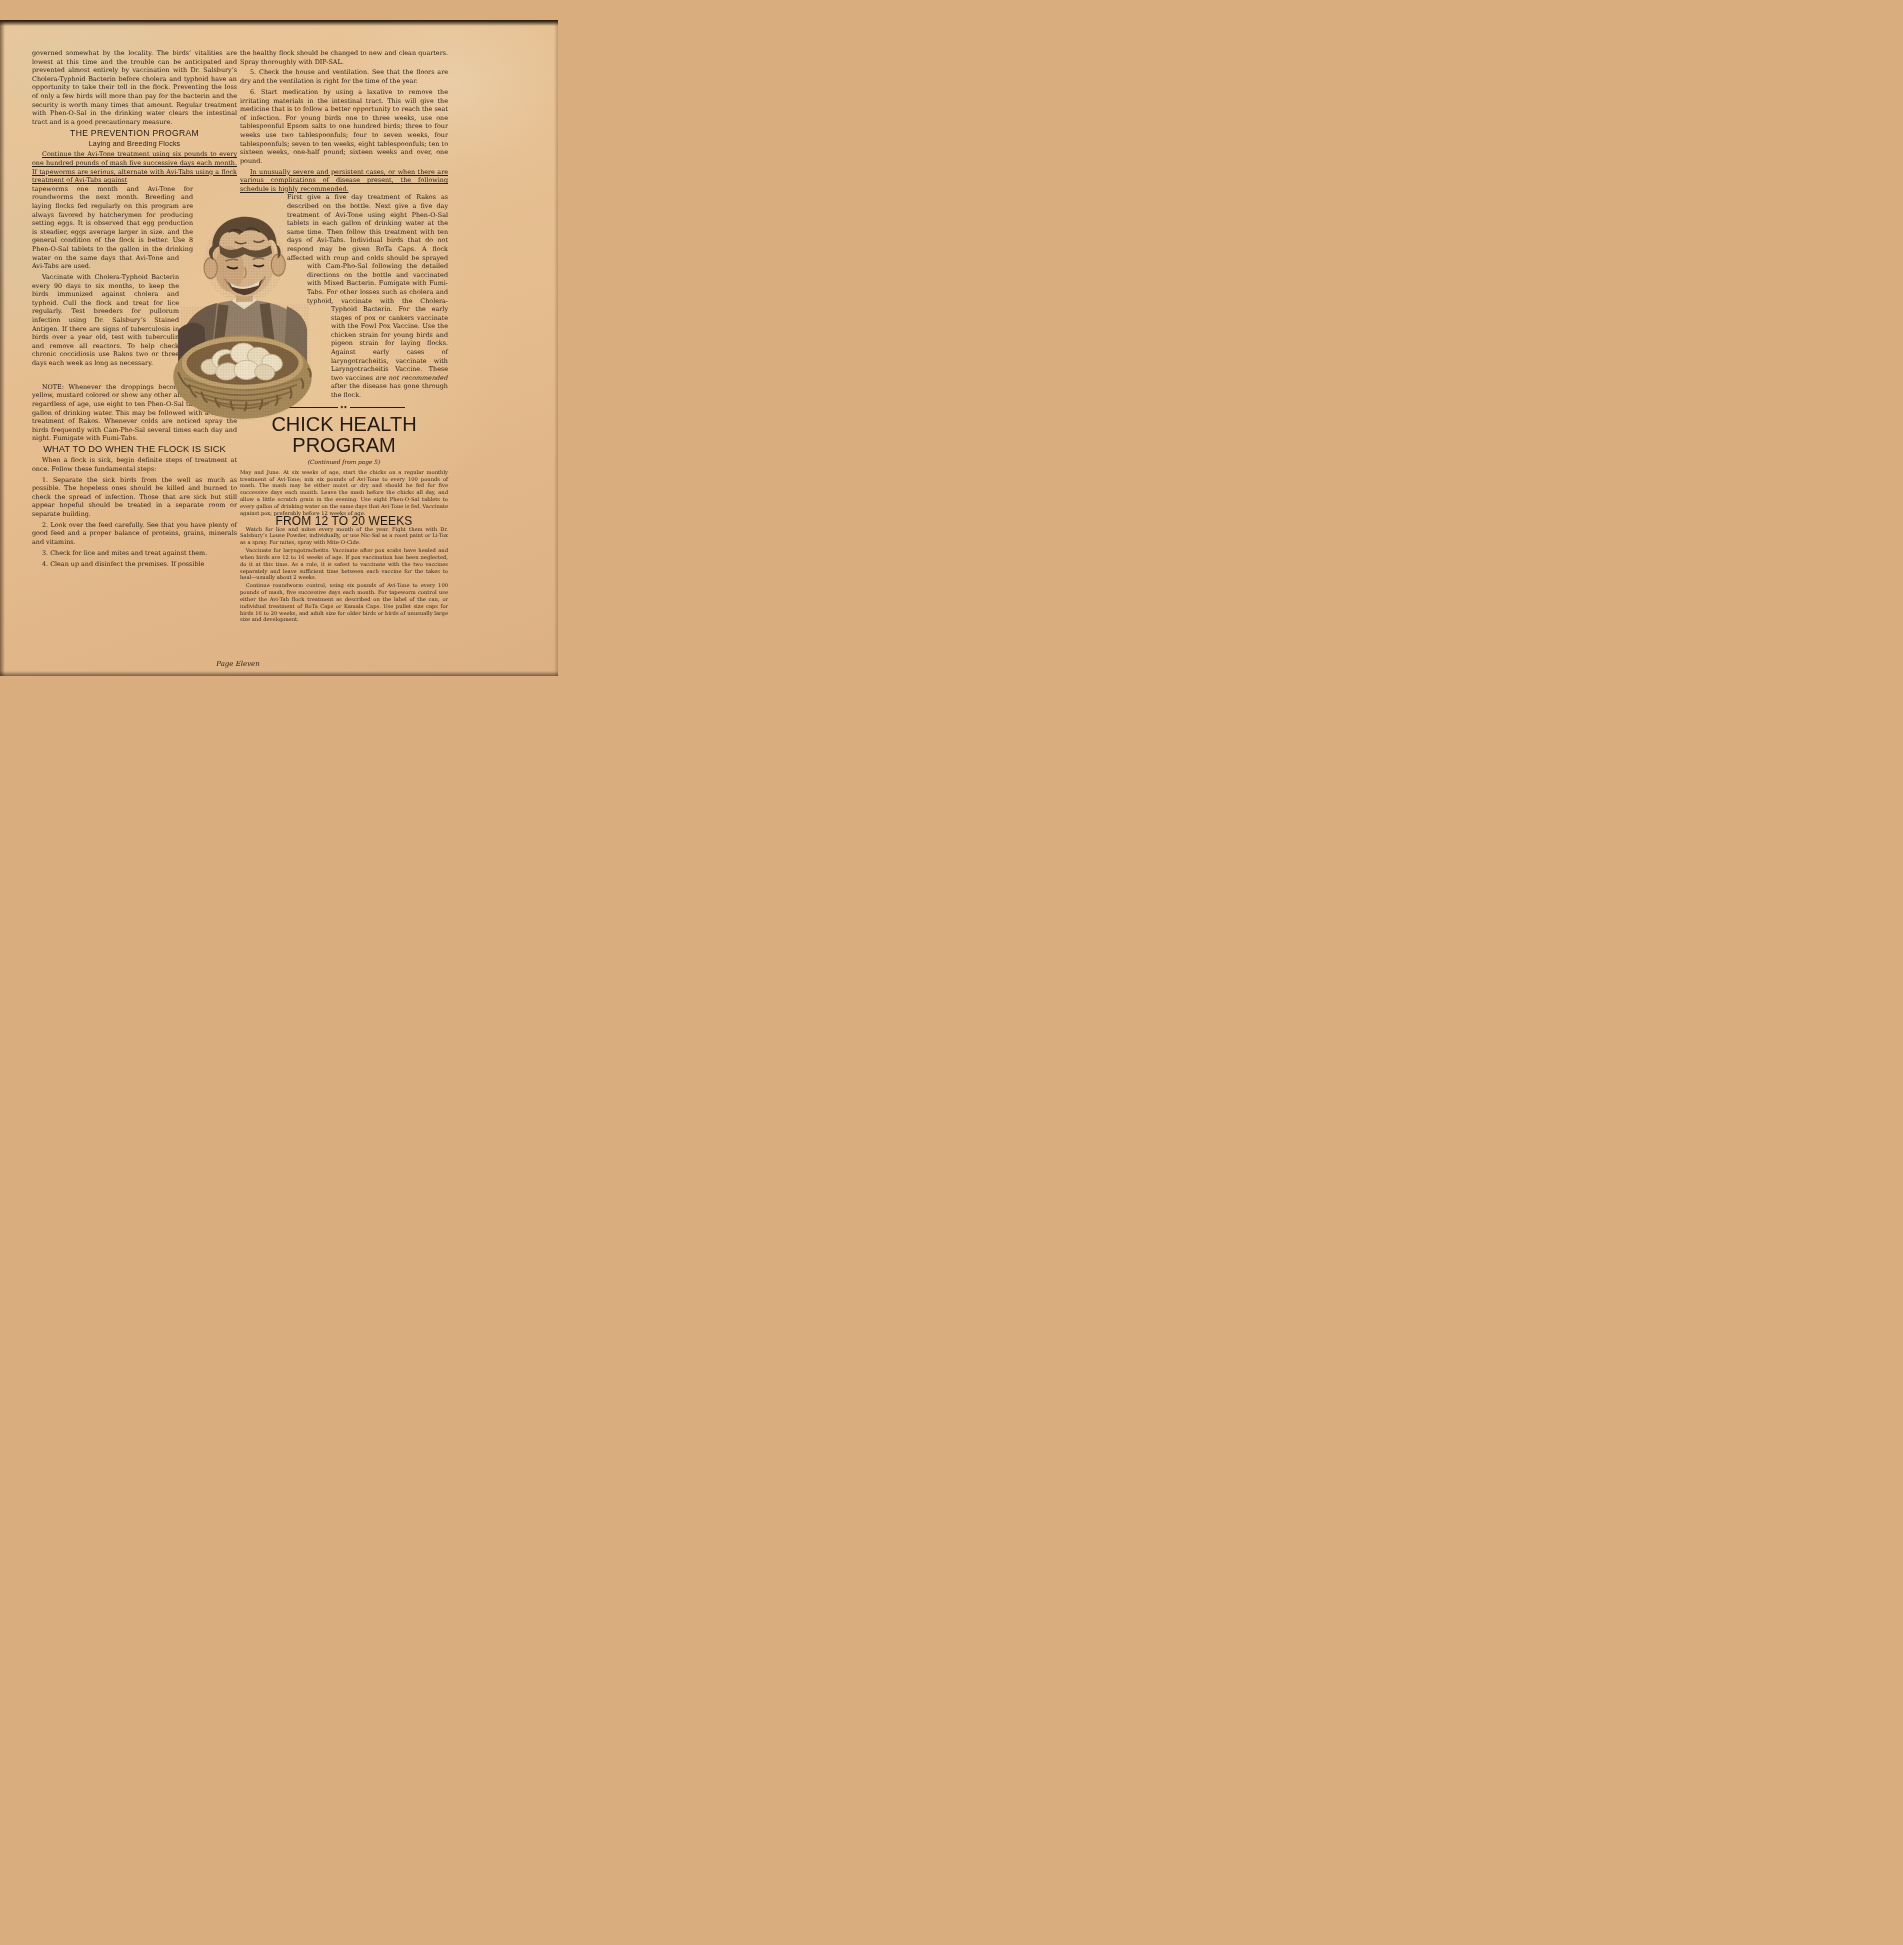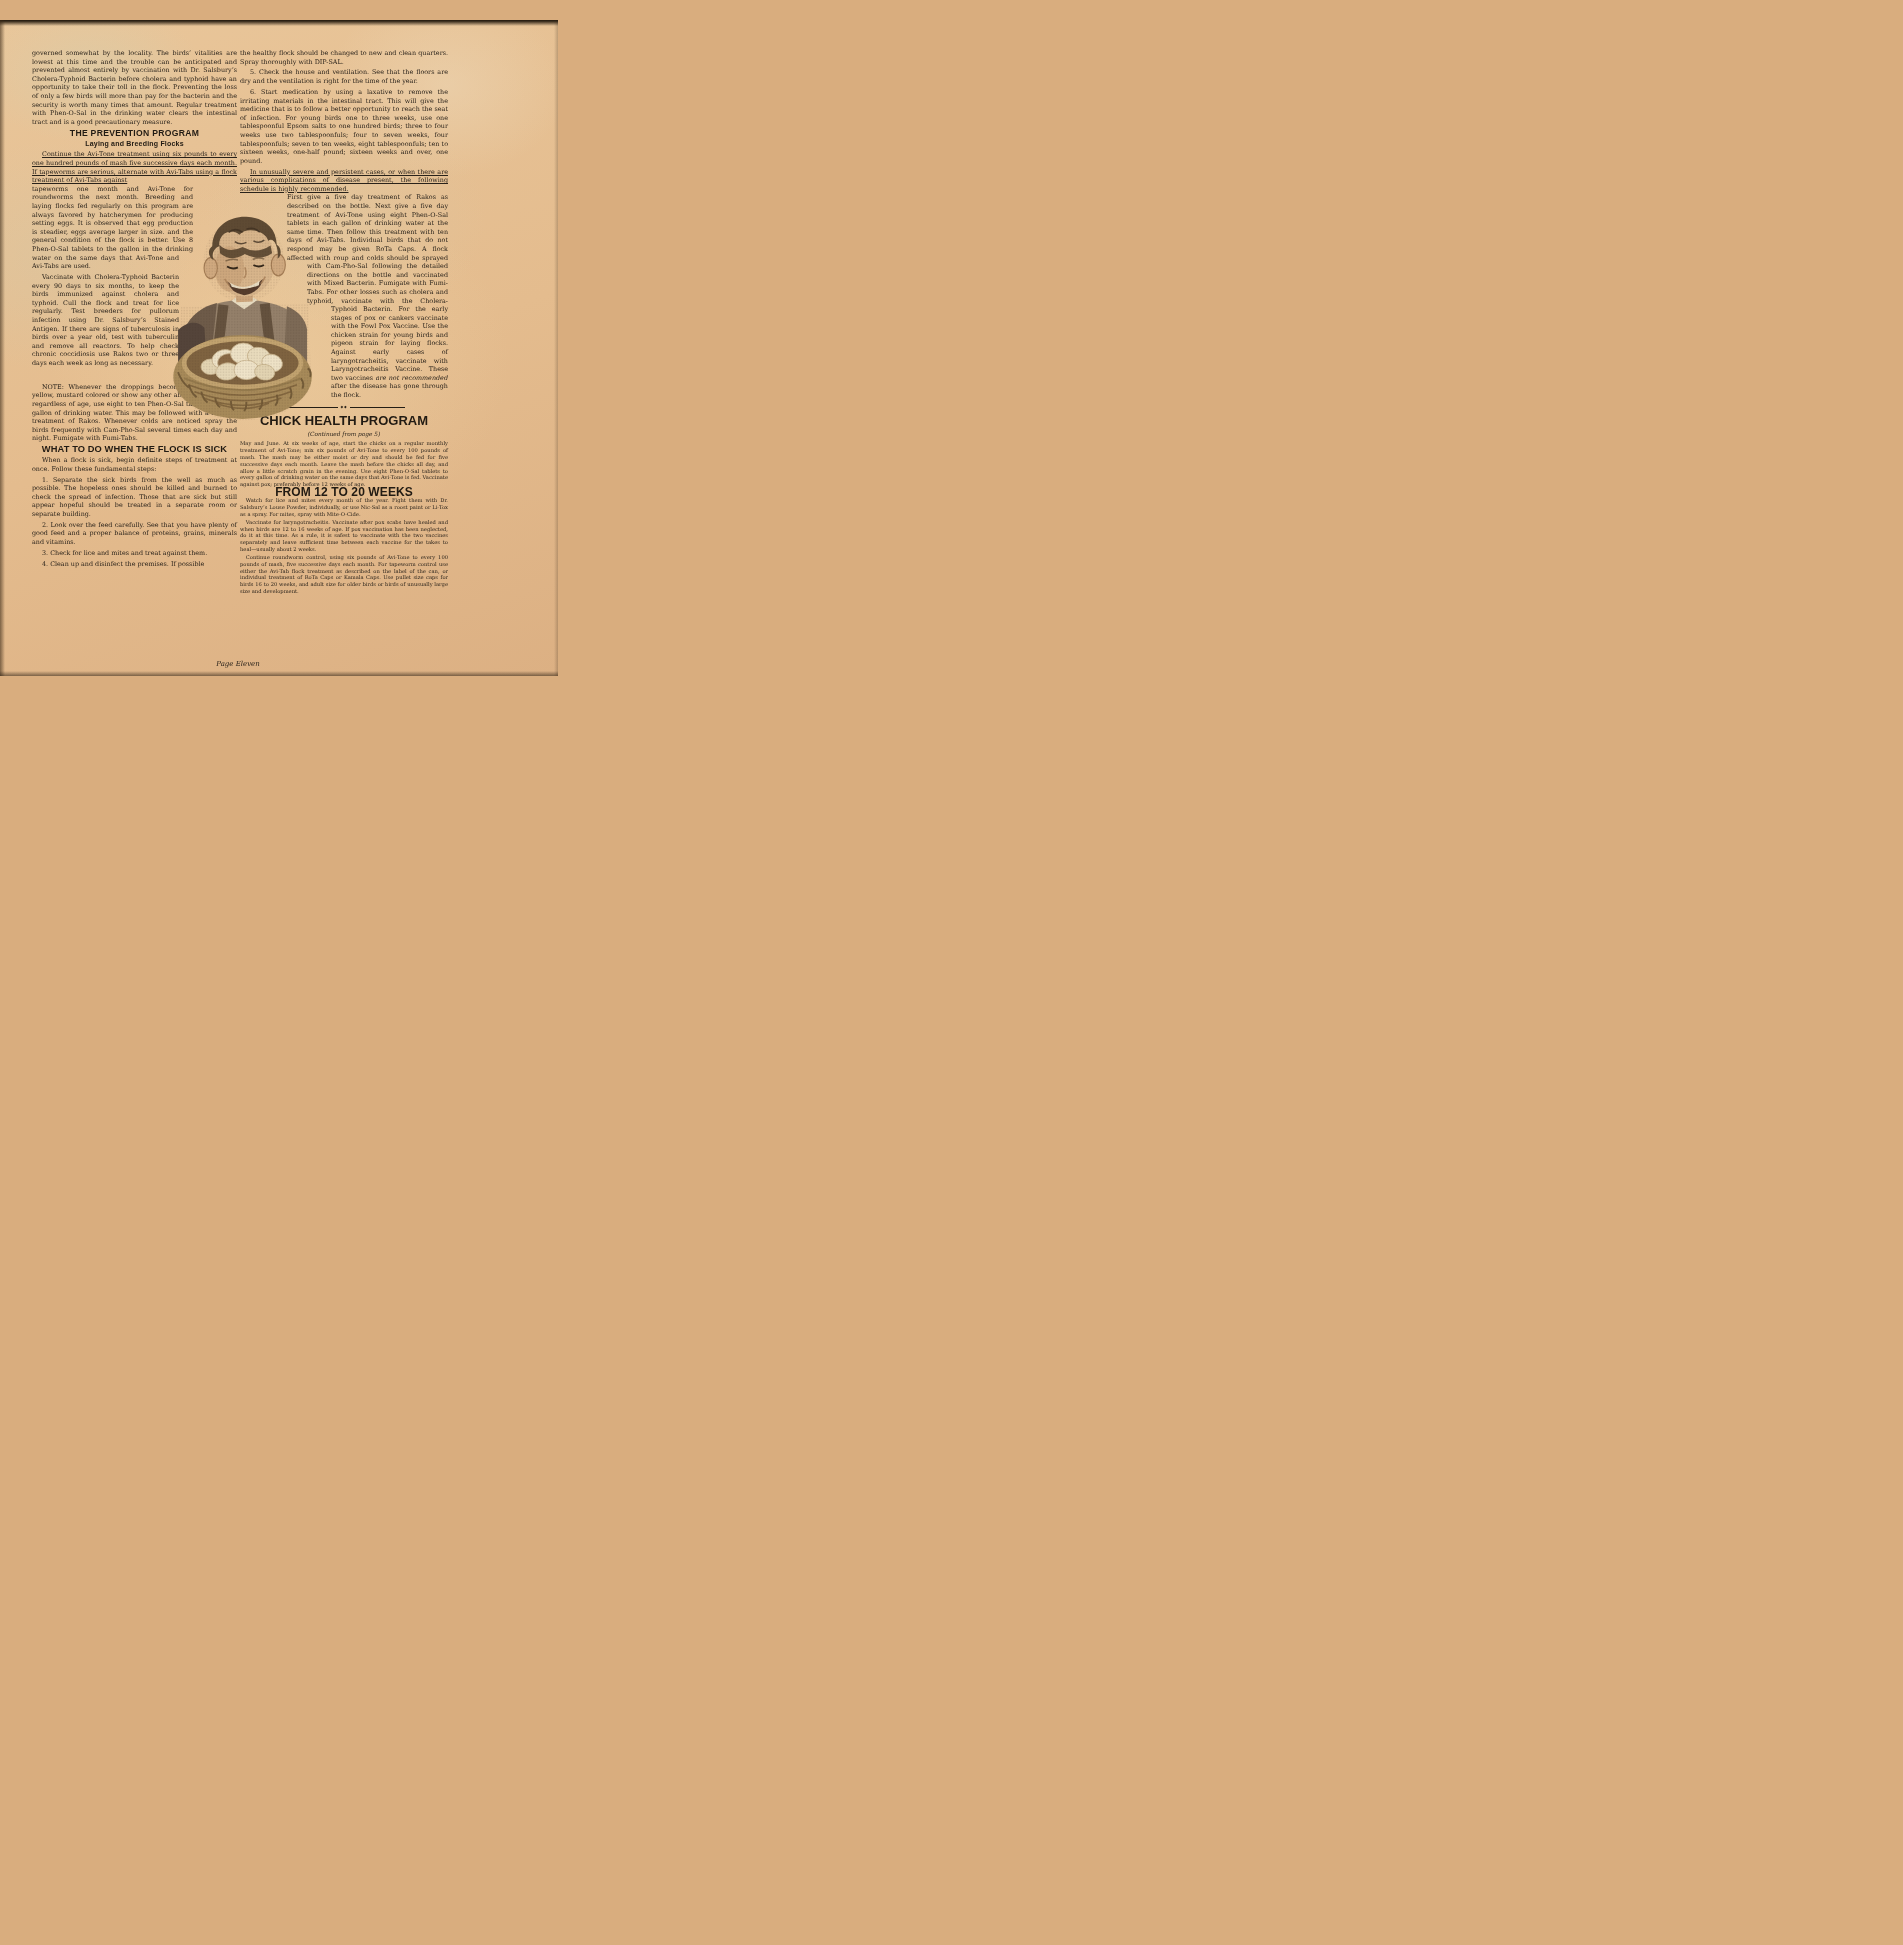--- a/index.html
+++ b/index.html
@@ -29,25 +29,25 @@
   .clear{clear:both;}
   .nosp{margin-bottom:0 !important;text-decoration:underline;}
 
   .cut{background:transparent;}
   .cutL1{float:right;width:44px;height:77px;}
   .cutL2{float:right;clear:right;width:58px;height:121px;}
   .cutR1{float:left;width:47px;height:77px;}
   .cutR2{float:left;clear:left;width:67px;height:43px;}
   .cutR3{float:left;clear:left;width:91px;height:86px;}
 
-  .hsans{font-family:"Liberation Sans",sans-serif;font-weight:700;color:#221b13;text-align:center;text-indent:0;}
+  .hsans{font-family:"Liberation Sans",sans-serif;font-weight:400;color:#221b13;text-align:center;text-indent:0;}
   .h-prevention{font-size:8.6px;letter-spacing:0.3px;margin:5.4px 0 1.6px;}
   .h-laying{font-size:7px;letter-spacing:0.2px;margin:0 0 4.7px;}
   .h-sick{font-size:9.3px;letter-spacing:0.1px;margin:3.1px 0 3.9px;text-align:center;}
-  .h-chick{font-size:13px;letter-spacing:0;margin:1.6px 0 0.8px;line-height:1.05;}
+  .h-chick{font-size:20px;letter-spacing:0;margin:1.6px 0 0.8px;line-height:1.05;}
   .h-from{font-size:12px;letter-spacing:0.1px;margin:1.6px 0 1.9px;}
   .continued{font-style:italic;text-align:center;font-size:5.8px;margin:0 0 3.1px;text-indent:0;}
 
   .divider{clear:both;display:flex;align-items:center;justify-content:center;width:121px;margin:3.1px auto 2.3px;}
   .divider .bar{flex:1;height:0.8px;background:#241d14;}
   .divider .dia{font-size:3.5px;color:#241d14;padding:0 2.7px;letter-spacing:0.8px;}
 
   .chick-sec{font-size:5.2px;line-height:6.8px;}
   .chick-sec p{margin:0 0 1.2px;}
 

